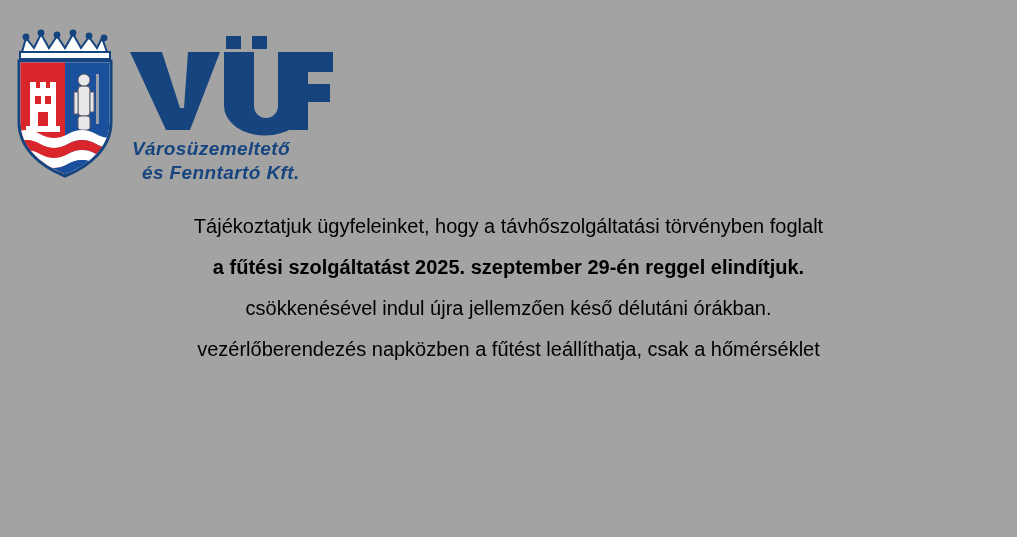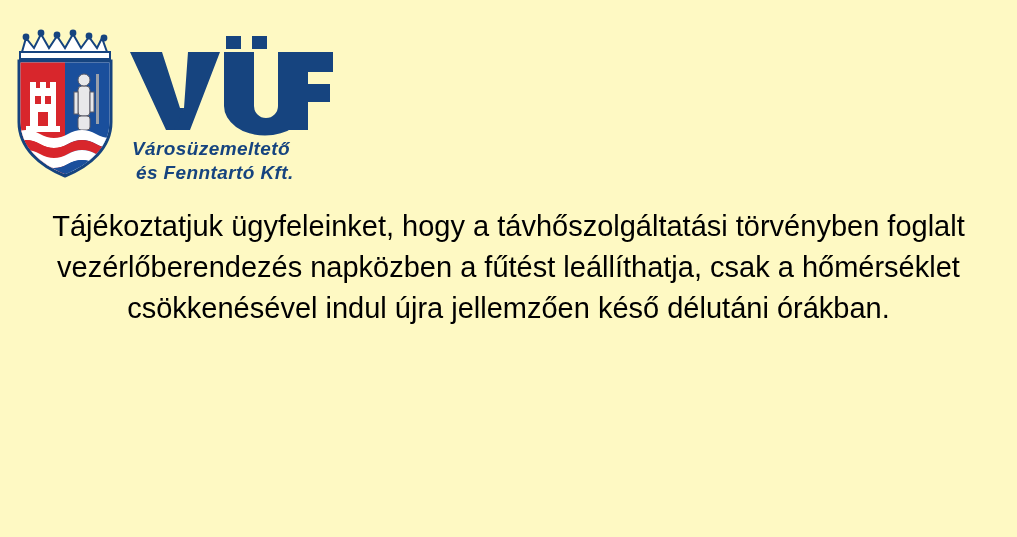--- a/index.html
+++ b/index.html
@@ -12,21 +12,21 @@
     height: 537px;
     font-family: "Liberation Sans", sans-serif;
     color: #000000;
     overflow: hidden;
     position: relative;
   }
   .page {
     position: relative;
     width: 1017px;
     height: 537px;
-    background: #fef9c3;
+    background: #a3a3a3;
   }
 
   
   .logo-block {
     position: absolute;
     left: 8px;
     top: 14px;
     width: 330px;
     height: 170px;
   }
@@ -49,30 +49,30 @@
     left: 4px;
     color: #16447f;
     font-family: "Liberation Sans", sans-serif;
     font-style: italic;
     font-weight: bold;
     font-size: 19px;
     letter-spacing: 0.4px;
     white-space: nowrap;
   }
   .wordmark .sub1 { top: 104px; }
-  .wordmark .sub2 { top: 128px; left: 8px; }
+  .wordmark .sub2 { top: 128px; left: 14px; }
 
   
   .body-text {
     position: absolute;
     left: 0;
     top: 206px;
     width: 1017px;
     text-align: center;
-    font-size: 29px;
+    font-size: 20px;
     line-height: 41px;
     color: #000000;
   }
   .body-text .line {
     display: block;
     white-space: nowrap;
   }
   .body-text .bold {
     font-weight: bold;
   }
@@ -154,17 +154,18 @@
           <path d="M150 18 L205 18 L205 38 L180 38 L180 50 L202 50 L202 68 L180 68 L180 96 L150 96 Z"></path>
         </g>
       </svg>
       <div class="sub1">Városüzemeltető</div>
       <div class="sub2">és Fenntartó Kft.</div>
     </div>
   </div>
 
   <div class="body-text">
     <span class="line">Tájékoztatjuk ügyfeleinket, hogy a távhőszolgáltatási törvényben foglalt</span>
+    <span class="line bold">a fűtési szolgáltatást 2025. szeptember 29-én reggel elindítjuk.</span>
+    <span class="line">csökkenésével indul újra jellemzően késő délutáni órákban.</span>
     <span class="line">vezérlőberendezés napközben a fűtést leállíthatja, csak a hőmérséklet</span>
-    <span class="line">csökkenésével indul újra jellemzően késő délutáni órákban.</span>
   </div>
 
 </div>
 
 </body></html>

